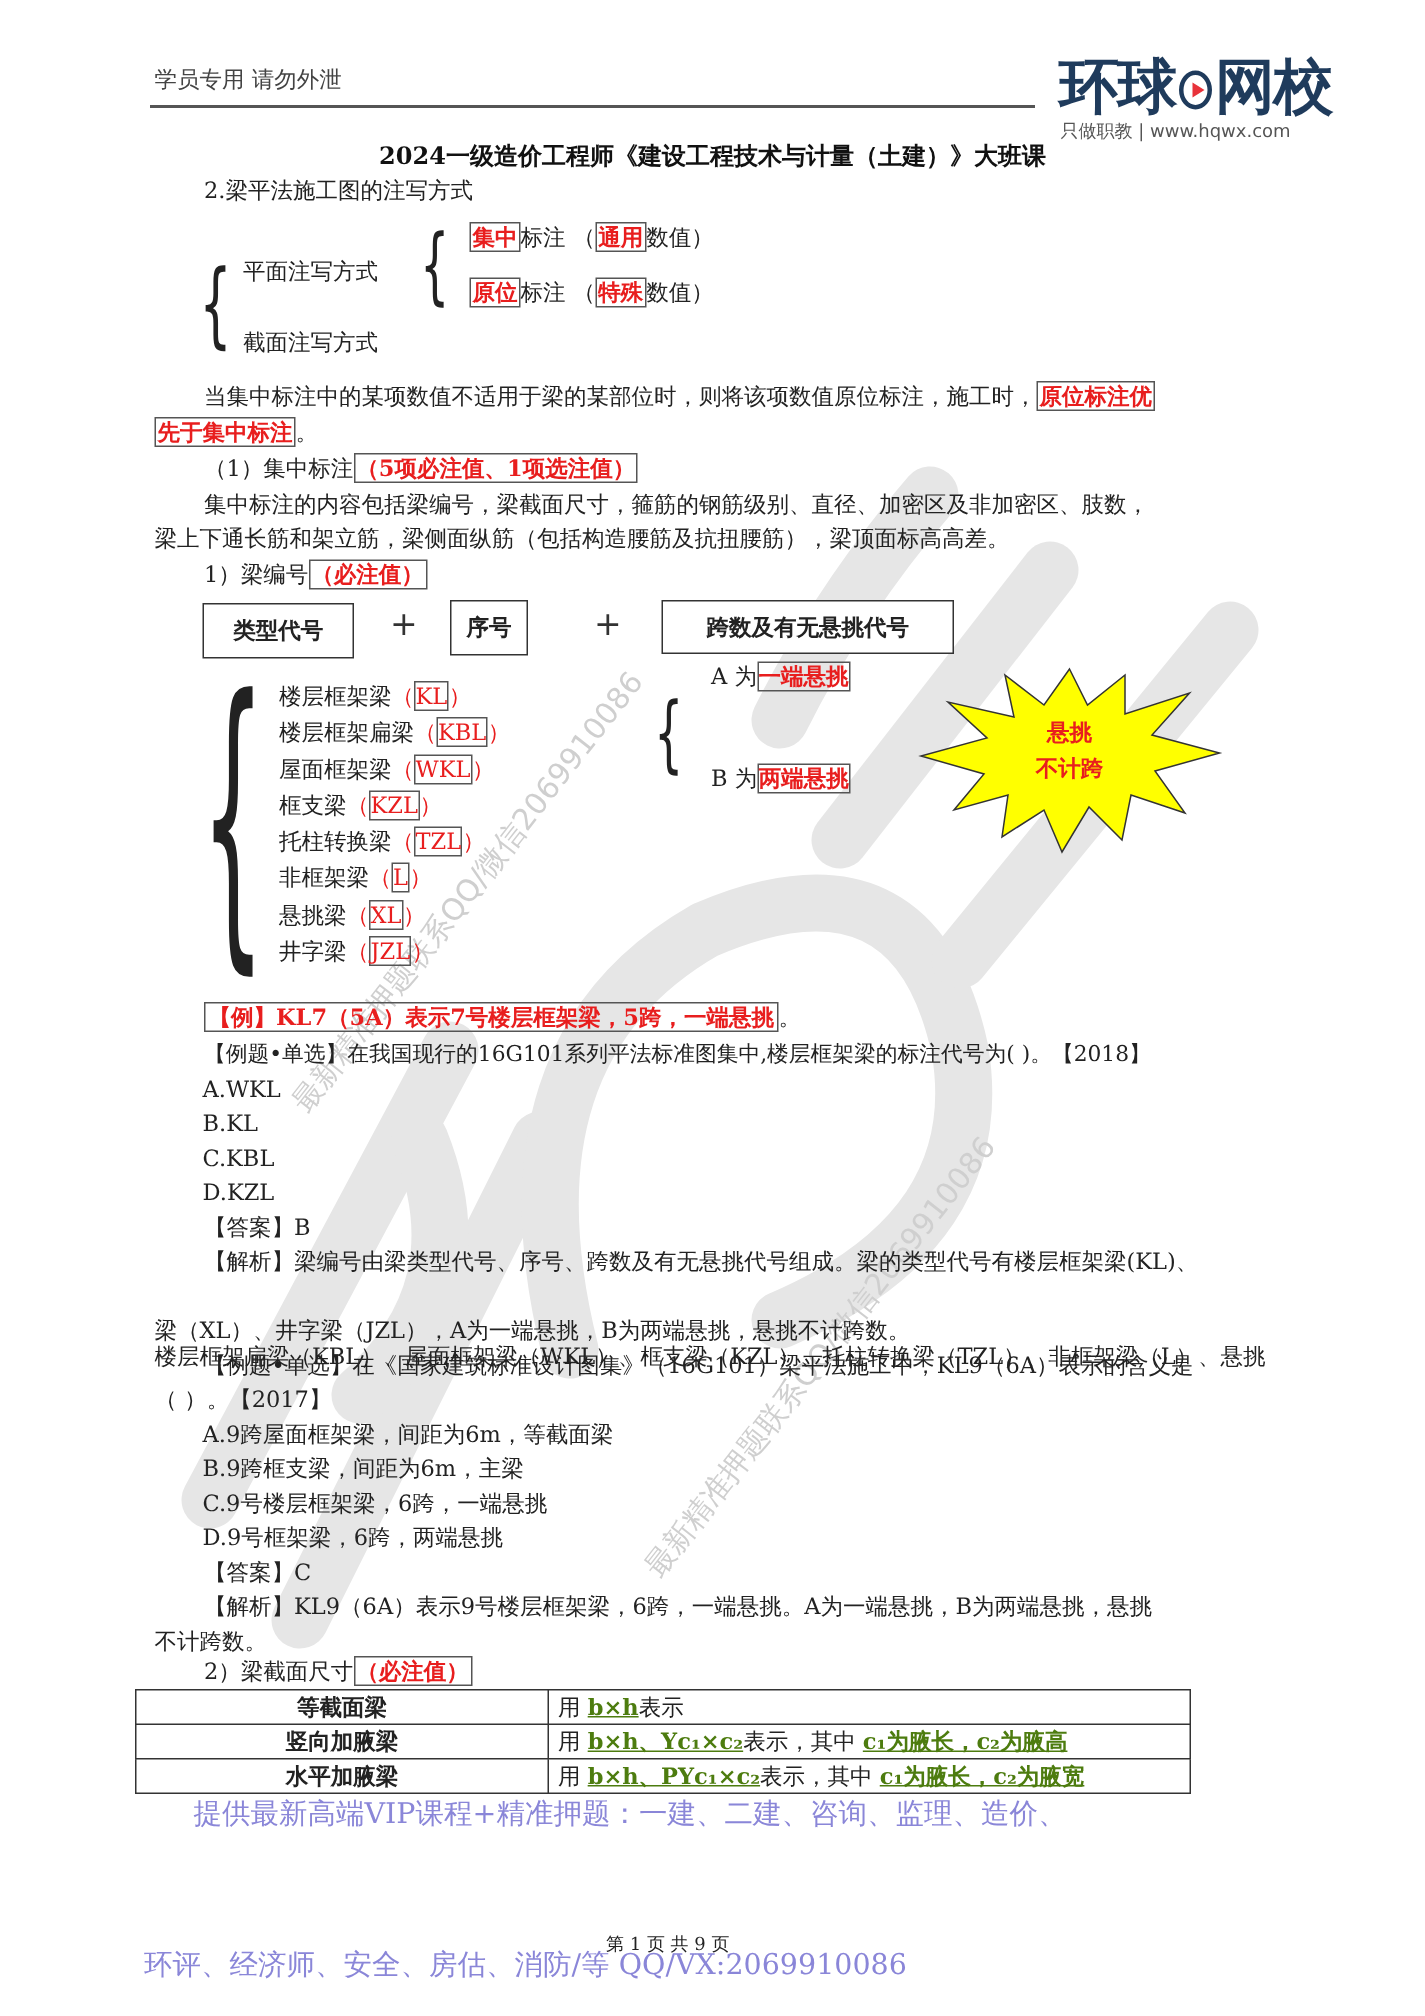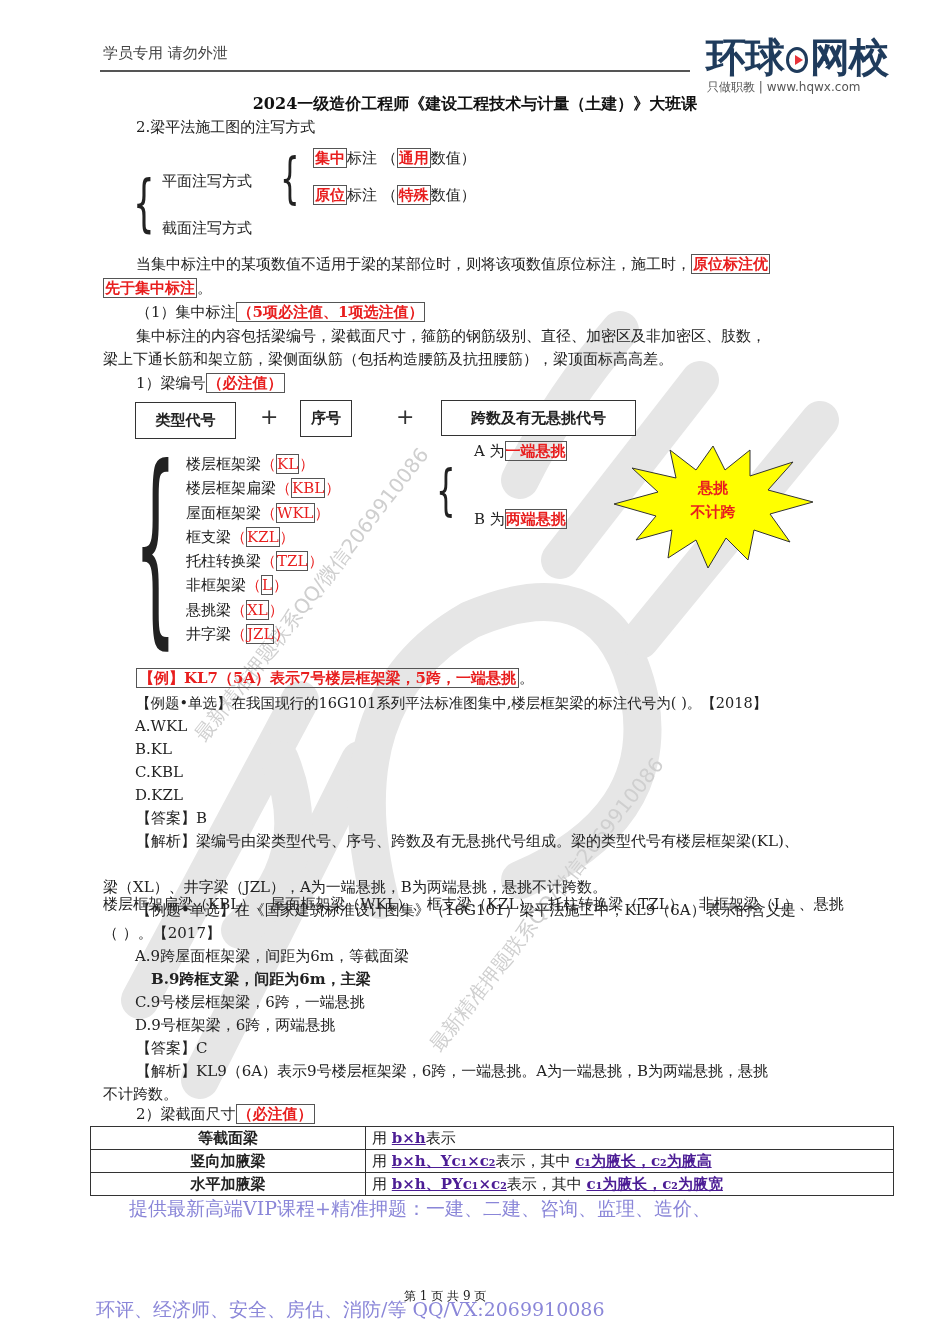--- a/index.html
+++ b/index.html
@@ -24,24 +24,24 @@
   .title { left: 0; width: 950px; top: 94px; text-align: center; font-size: 16px; font-weight: bold; color: #111; }
 
   .brace { position: absolute; font-family: "DejaVu Sans", sans-serif; color: #222; }
 
   .code-box { position: absolute; border: 1.5px solid #333; display: flex; align-items: center; justify-content: center; font-weight: bold; font-family: "DejaVu Sans", sans-serif; font-size: 15px; background: #fff; }
   .plus { position: absolute; font-size: 22px; color: #333; font-family: "DejaVu Sans", sans-serif; }
 
   .starburst { position: absolute; left: 608px; top: 440px; width: 210px; height: 130px; }
   .star-text { position: absolute; left: 608px; top: 476px; width: 210px; text-align: center; color: #e81e1e; font-weight: bold; font-size: 15px; line-height: 24px; font-family: "DejaVu Sans", sans-serif; }
 
-  table.sect { position: absolute; left: 90px; top: 1126px; width: 804px; border-collapse: collapse; font-size: 15px; }
+  table.sect { position: absolute; left: 90px; top: 1126px; width: 704px; border-collapse: collapse; font-size: 15px; }
   table.sect td { border: 1px solid #333; height: 23px; padding: 0 6px; }
   table.sect td.k { text-align: center; font-weight: bold; width: 275px; font-family: "DejaVu Sans", sans-serif; }
-  .u { color: #4c1d95; text-decoration: underline; font-weight: bold; }
+  .u { color: #4d7c0f; text-decoration: underline; font-weight: bold; }
 
   .footer-ad { left: 96px; font-size: 19px; color: #8a86d8; }
   .page-no { left: 404px; top: 1288px; font-size: 12px; color: #222; }
 
   .wm { position: absolute; pointer-events: none; }
   .wm-text { color: #cfcfcf; font-size: 20px; font-family: "DejaVu Sans", sans-serif; transform-origin: left bottom; white-space: nowrap; }
 </style>
 </head>
 <body>
 
@@ -144,21 +144,21 @@
 <div class="abs line" style="left:135px;top:761px;">C.KBL</div>
 <div class="abs line" style="left:135px;top:784px;">D.KZL</div>
 <div class="abs line" style="left:136px;top:807px;">【答案】B</div>
 <div class="abs line" style="left:136px;top:830px;">【解析】梁编号由梁类型代号、序号、跨数及有无悬挑代号组成。梁的类型代号有楼层框架梁(KL)、</div>
 <div class="abs line" style="left:103px;top:853px;margin-top:40px;">楼层框架扁梁（KBL）、屋面框架梁（WKL）、框支梁（KZL）、托柱转换梁（TZL）、非框架梁（L）、悬挑</div>
 <div class="abs line" style="left:103px;top:876px;">梁（XL）、井字梁（JZL），A为一端悬挑，B为两端悬挑，悬挑不计跨数。</div>
 
 <div class="abs line" style="left:136px;top:899px;">【例题•单选】在《国家建筑标准设计图集》（16G101）梁平法施工中，KL9（6A）表示的含义是</div>
 <div class="abs line" style="left:103px;top:922px;">（   ）。【2017】</div>
 <div class="abs line" style="left:135px;top:945px;">A.9跨屋面框架梁，间距为6m，等截面梁</div>
-<div class="abs line" style="left:151px;top:968px;font-weight:bold;">B.9跨框支梁，间距为6m，主梁</div>
+<div class="abs line" style="left:135px;top:968px;">B.9跨框支梁，间距为6m，主梁</div>
 <div class="abs line" style="left:135px;top:991px;">C.9号楼层框架梁，6跨，一端悬挑</div>
 <div class="abs line" style="left:135px;top:1014px;">D.9号框架梁，6跨，两端悬挑</div>
 <div class="abs line" style="left:136px;top:1037px;">【答案】C</div>
 <div class="abs line" style="left:136px;top:1060px;">【解析】KL9（6A）表示9号楼层框架梁，6跨，一端悬挑。A为一端悬挑，B为两端悬挑，悬挑</div>
 <div class="abs line" style="left:103px;top:1083px;">不计跨数。</div>
 
 <div class="abs line" style="left:136px;top:1103px;">
   <span>2）梁截面尺寸</span><span class="rbox">（必注值）</span>
 </div>
 

